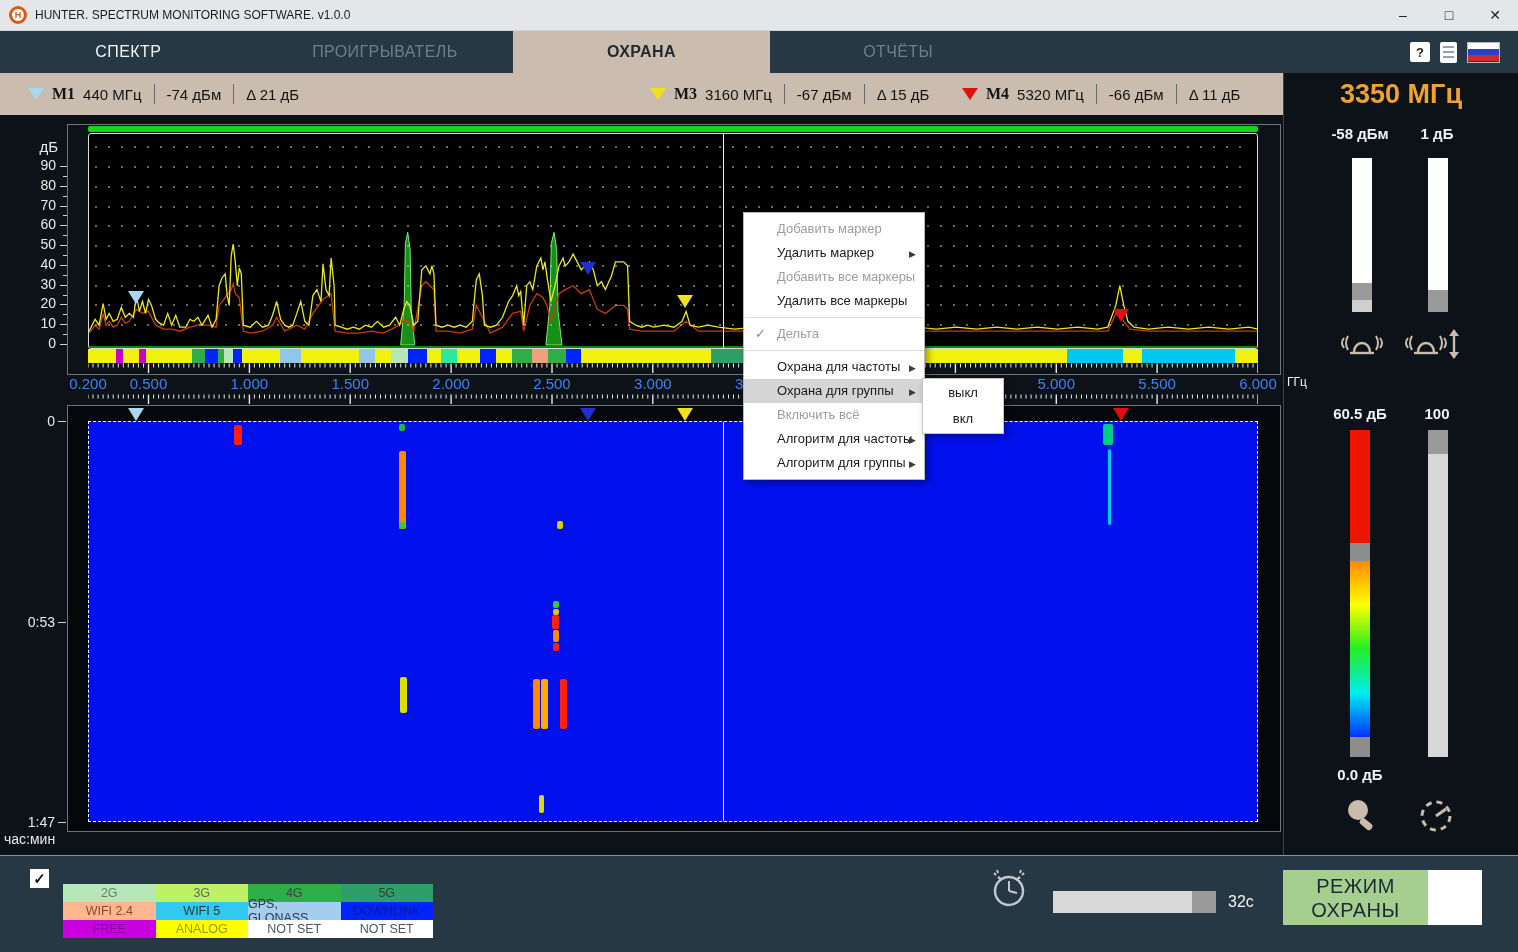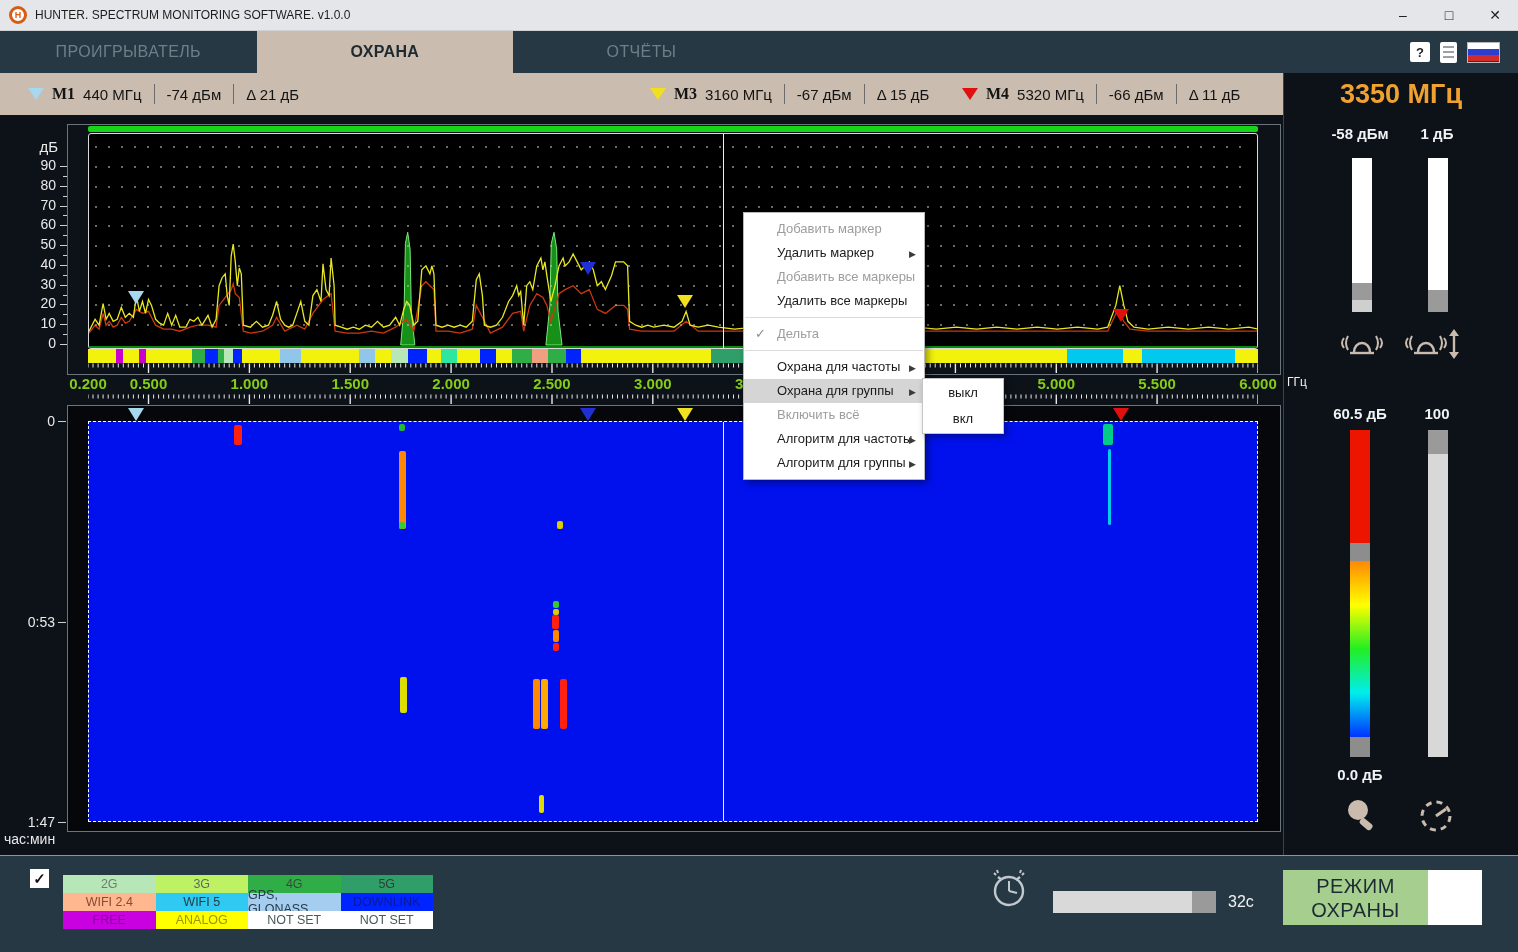--- a/index.html
+++ b/index.html
@@ -45,21 +45,21 @@
   .chart-box { border:1px solid #6a747c; background:transparent; }
   #spec-plot { left:88px; top:133px; width:1170px; height:216px; background:#000; border:1px solid #dadada; border-radius:3px; overflow:hidden;}
   .gridrow { position:absolute; left:6px; right:6px; height:2px; background-image:repeating-linear-gradient(90deg, rgba(195,195,175,.55) 0 2px, transparent 2px 13px); }
   #green-topbar { left:88px; top:126px; width:1170px; height:6px; background:#17d617; border-radius:2px;}
   .axis-lab { position:absolute; color:#e9e9e9; font-size:14px; }
   .ytick-dash { position:absolute; width:7px; height:1px; background:#cfcfcf; left:60px;}
   .ytick-dash.minor { width:4px; left:63px; }
   #band-strip { left:88px; top:349px; width:1170px; height:14px; background:#f2f20d; }
   .band-seg { position:absolute; top:0; height:100%; }
   .ruler { position:absolute; left:88px; width:1170px; height:11px; }
-  .xlab { position:absolute; top:375px; font-size:15px; color:#84cc16; transform:translateX(-50%);font-weight:bold; }
+  .xlab { position:absolute; top:375px; font-size:15px; color:#3b82f6; transform:translateX(-50%); }
   #ggc-label { left:1287px; top:375px; font-size:12px; color:#f2f2f2; }
 
   
   #wf-blue { left:88px; top:421px; width:1170px; height:401px; background:#0011ee; border:1px dashed #ffffff; }
   .blip { position:absolute; }
   .wf-tri { position:absolute; top:408px; width:0; height:0; border-left:8px solid transparent; border-right:8px solid transparent; }
   .spec-tri { position:absolute; width:0; height:0; border-left:8px solid transparent; border-right:8px solid transparent; }
   .time-lab { position:absolute; right:1463px; font-size:14px; color:#e9e9e9; white-space:nowrap; transform:translateY(-50%); }
   .ttick { position:absolute; left:58px; width:8px; height:1px; background:#cfcfcf; }
 
@@ -73,21 +73,21 @@
   .mi.hl { background:#d5d5d5; }
   .mi .arrow { position:absolute; right:8px; font-size:9px; top:1px; color:#3a3a3a;}
   .mi .chk { position:absolute; left:11px; font-size:13px; color:#8a8a8a;}
   .msep { height:1px; background:#dcdcdc; margin:4px 1px; }
   #ctx-submenu { left:922px; top:378px; width:82px; background:#fff; border:1px solid #c5c5c5; box-shadow:3px 3px 7px rgba(0,0,0,.35); padding:1px 0; z-index:51;}
   .smi { height:26px; line-height:26px; text-align:center; font-size:13px; color:#1a1a1a; }
 
   
   #bottom { left:0; top:855px; width:1518px; height:97px; background:#263843; border-top:1px solid #6f9fae; }
   #legend-check { position:absolute; left:30px; top:13px; width:19px; height:19px; background:#fff; display:flex; align-items:center; justify-content:center; font-size:15px; font-weight:bold; color:#111;}
-  #legend { position:absolute; left:63px; top:19px; width:370px; }
+  #legend { position:absolute; left:63px; top:28px; width:370px; }
   .leg-row { display:flex; height:18px; }
   .leg-cell { width:92.5px; display:flex; align-items:center; justify-content:center; font-size:12.5px; }
   #timer-slider { position:absolute; left:1053px; top:35px; width:163px; height:22px; background:#d9d9d9; }
   #timer-slider .thumb { position:absolute; right:0; top:0; width:24px; height:100%; background:#9a9a9a; }
   #countdown { position:absolute; left:1228px; top:37px; font-size:16px; color:#f2f2f2; }
   #mode-btn { position:absolute; left:1283px; top:14px; width:199px; height:55px; display:flex; }
   #mode-btn .green { width:145px; background:#a6cf8f; display:flex; flex-direction:column; align-items:center; justify-content:center; color:#1c2b33; font-size:20px; line-height:24px; letter-spacing:.5px;}
   #mode-btn .white { flex:1; background:#ffffff; }
 
   svg { display:block; }
@@ -102,20 +102,21 @@
   <div id="win-title">HUNTER. SPECTRUM MONITORING SOFTWARE. v1.0.0</div>
   <div id="win-controls">
       <div class="win-btn">–</div>
       <div class="win-btn">□</div>
       <div class="win-btn">✕</div>
     </div>
 </div>
 
 <div class="abs" id="tabbar">
   <div id="tabs-container" style="display:flex">
+      <div class="tab">СПЕКТР</div>
       <div class="tab disabled">ПРОИГРЫВАТЕЛЬ</div>
       <div class="tab active">ОХРАНА</div>
       <div class="tab disabled">ОТЧЁТЫ</div>
     </div>
   <div id="tab-icons">
     <div id="help-icon">?</div>
     <div id="report-icon">
       <i style="top:4px"></i>
         <i style="top:9px"></i>
         <i style="top:14px"></i>

